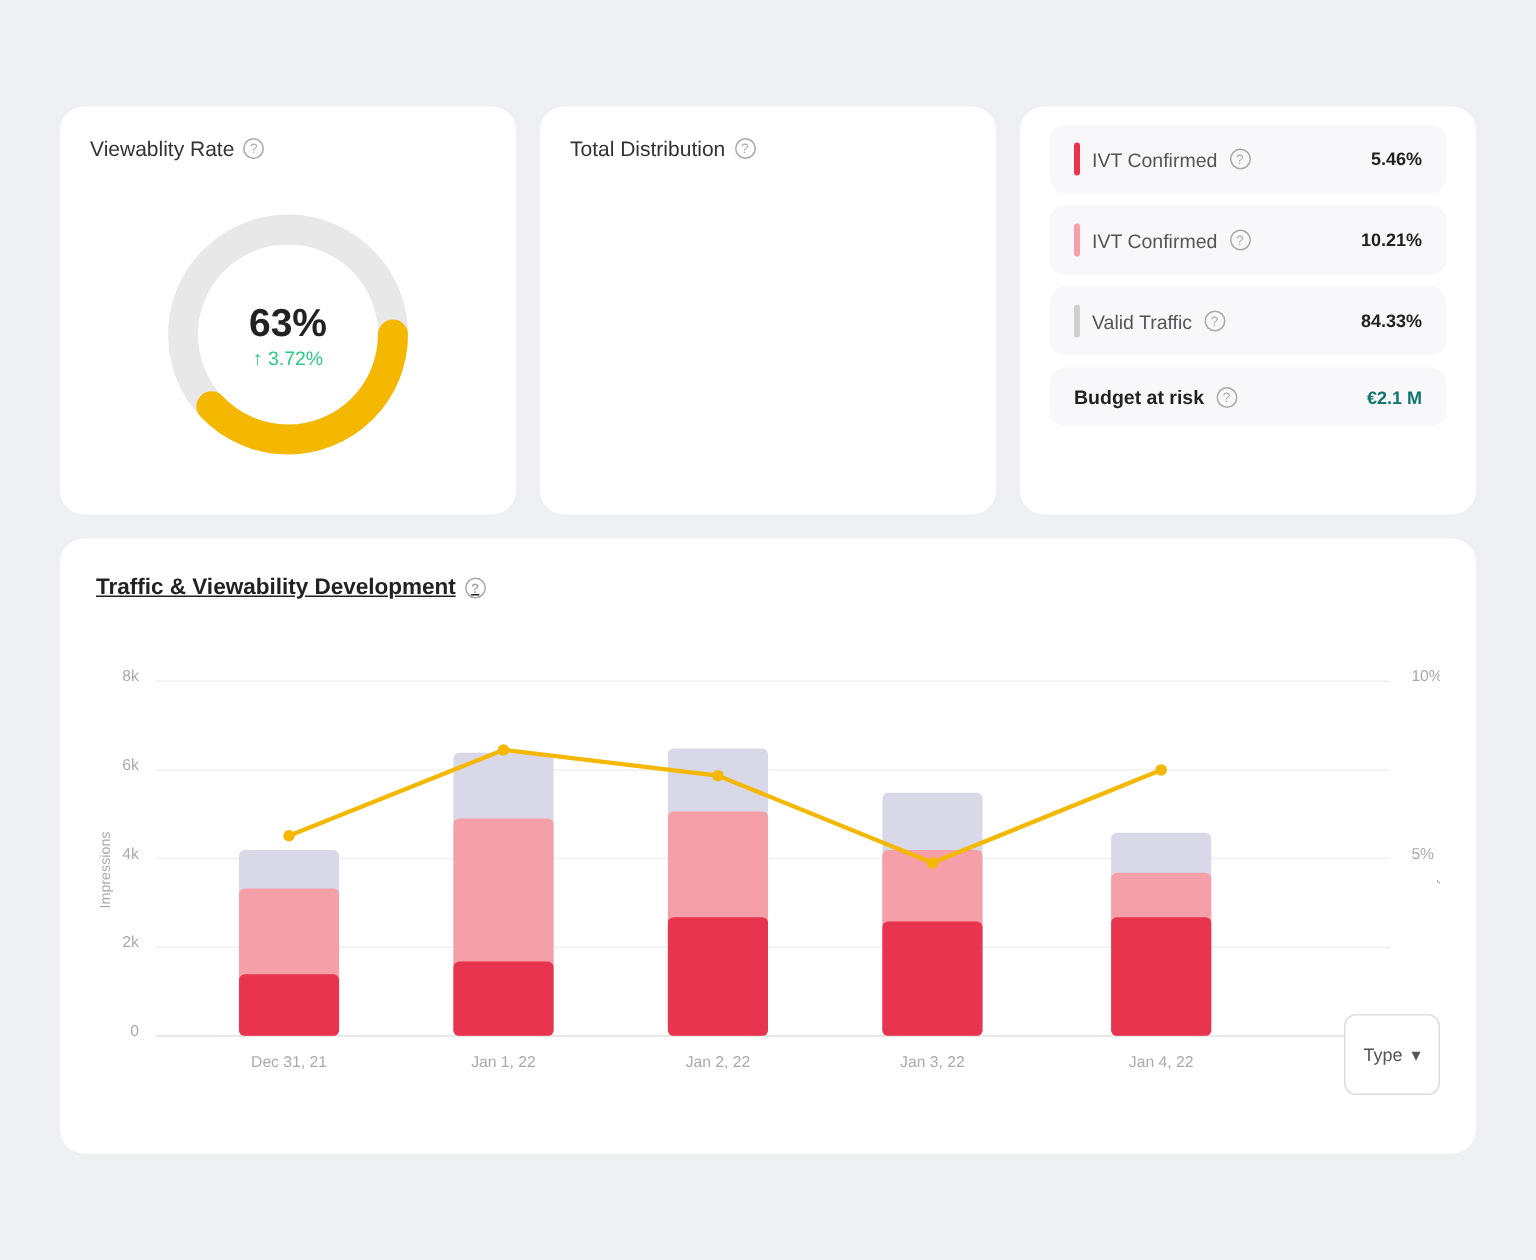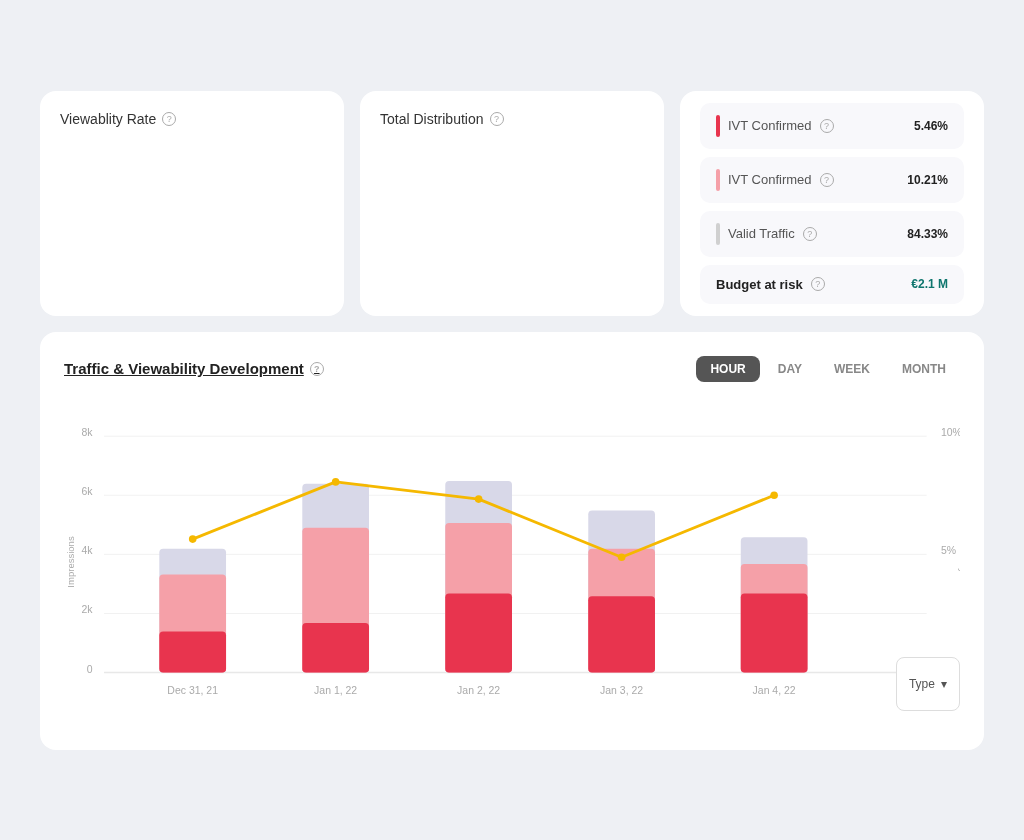--- a/index.html
+++ b/index.html
@@ -173,20 +173,32 @@
 <body>
 
 <div class="dashboard">
   <div class="top-row">
 
     <div class="card">
       <div class="card-title">
         <span>Viewablity Rate</span>
         <span class="info-icon">?</span>
       </div>
+      <div class="donut-container">
+        <svg width="180" height="180" viewBox="0 0 180 180">
+
+          <circle cx="90" cy="90" r="70" fill="none" stroke="#e8e8e8" stroke-width="20"></circle>
+
+          <circle cx="90" cy="90" r="70" fill="none" stroke="#f5b800" stroke-width="20" stroke-dasharray="277 440" stroke-dashoffset="110" stroke-linecap="round"></circle>
+        </svg>
+        <div class="donut-center">
+          <div class="donut-main-value">63%</div>
+          <div class="donut-sub-value">↑ 3.72%</div>
+        </div>
+      </div>
     </div>
 
     <div class="card">
       <div class="card-title">
         <span>Total Distribution</span>
         <span class="info-icon">?</span>
       </div>
     </div>
 
     <div class="card stats-card">
@@ -223,26 +235,20 @@
       </div>
     </div>
   </div>
 
   <div class="chart-card">
     <div class="chart-header">
       <div class="chart-title">
         <span>Traffic &amp; Viewability Development</span>
         <span class="info-icon">?</span>
       </div>
-      <div class="time-tabs">
-        <button class="time-tab active">HOUR</button>
-        <button class="time-tab">DAY</button>
-        <button class="time-tab">WEEK</button>
-        <button class="time-tab">MONTH</button>
-      </div>
     </div>
 
     <div style="position:relative;">
       <svg width="100%" height="320" viewBox="0 0 940 320">
 
         <text x="30" y="28" text-anchor="end" font-size="11" fill="#aaa">8k</text>
         <text x="30" y="90" text-anchor="end" font-size="11" fill="#aaa">6k</text>
         <text x="30" y="152" text-anchor="end" font-size="11" fill="#aaa">4k</text>
         <text x="30" y="214" text-anchor="end" font-size="11" fill="#aaa">2k</text>
         <text x="30" y="276" text-anchor="end" font-size="11" fill="#aaa">0</text>

